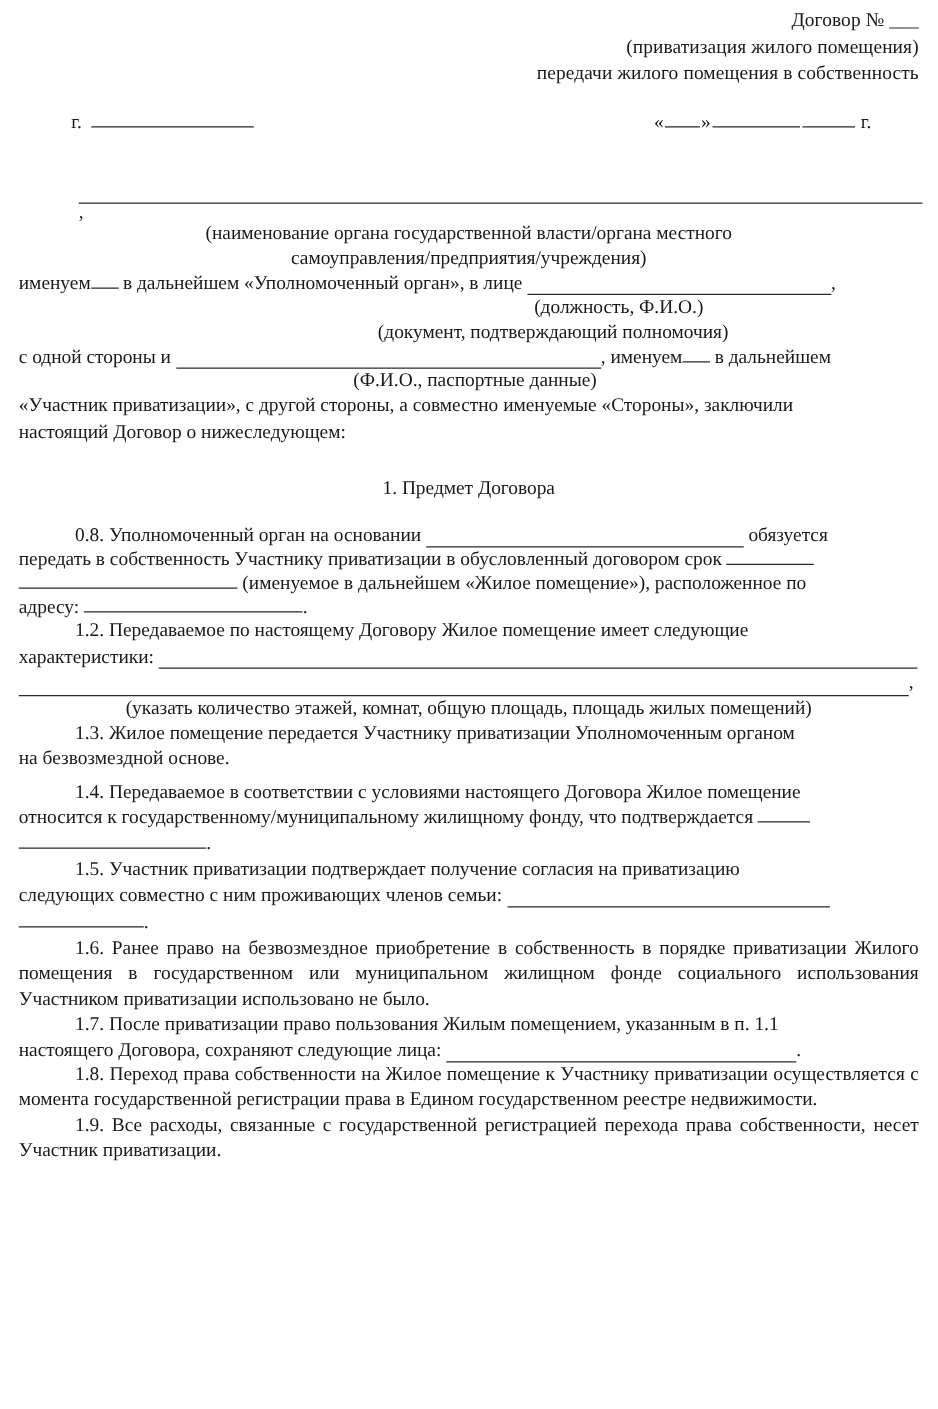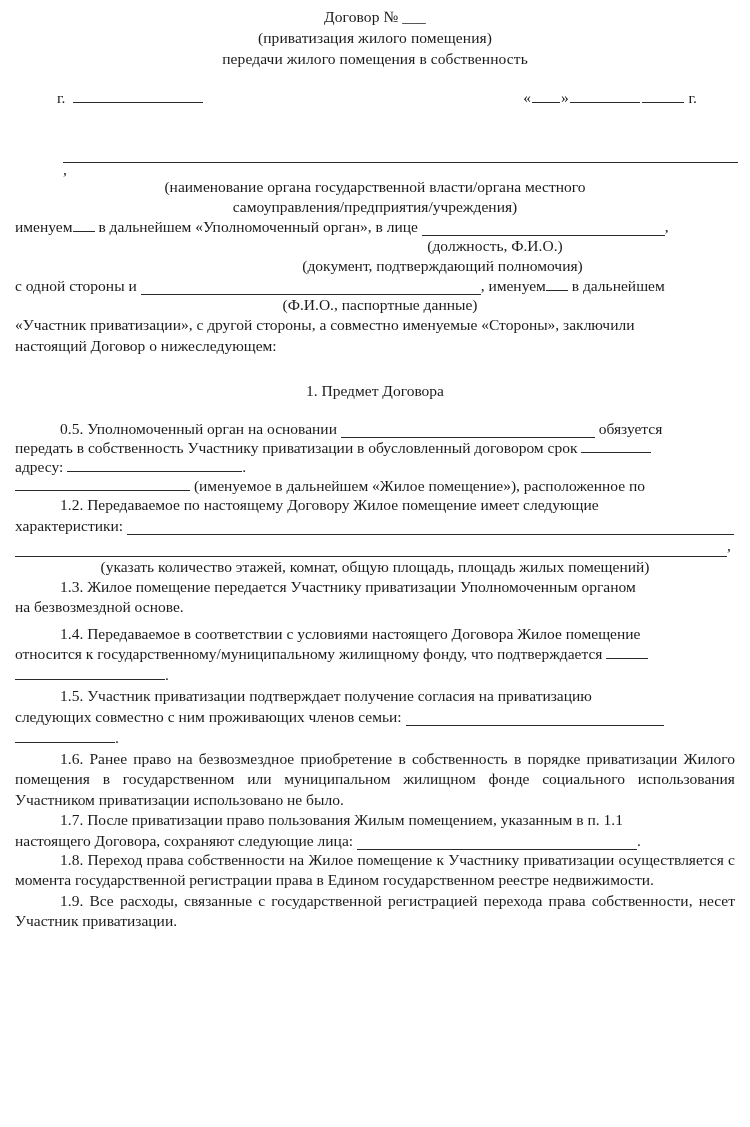--- a/index.html
+++ b/index.html
@@ -19,21 +19,21 @@
   .page {
     position: absolute;
     left: 0; top: 0;
     width: 750px;
     height: 1127px;
     box-sizing: border-box;
     padding: 6px 15px 0 15px;
   }
 
   
-  .title-block { text-align: center; margin: 0; }
+  .title-block { text-align: right; margin: 0; }
   .title-line {
     font-size: 15.5px;
     line-height: 21px;
     letter-spacing: 0.1px;
   }
   .blank { display: inline-block; border-bottom: 1px solid #2a2a2a; vertical-align: baseline; }
   .b-22 { width: 22px; }
   .b-28 { width: 28px; }
   .b-42 { width: 42px; }
   .b-70 { width: 70px; }
@@ -175,30 +175,30 @@
   <div class="para">«Участник приватизации», с другой стороны, а совместно именуемые «Стороны», заключили</div>
   <div class="para">настоящий Договор о нижеследующем:</div>
 
   <div class="spacer-24"></div>
 
   <div class="section-head">1. Предмет Договора</div>
 
   <div class="spacer-18"></div>
 
   <div class="fullline-row" style="text-indent:45px">
-    <span>0.5. Уполномоченный орган на основании </span><span class="line-underline-rest" style="width:254px"></span><span> обязуется</span>
+    <span>0.8. Уполномоченный орган на основании </span><span class="line-underline-rest" style="width:254px"></span><span> обязуется</span>
   </div>
   <div class="fullline-row">
     <span>передать в собственность Участнику приватизации в обусловленный договором срок </span><span class="blank b-70"></span>
   </div>
   <div class="fullline-row">
+    <span class="blank b-175"></span><span> (именуемое в дальнейшем «Жилое помещение»), расположенное по</span>
+  </div>
+  <div class="fullline-row">
     <span>адресу: </span><span class="blank b-175"></span><span>.</span>
-  </div>
-  <div class="fullline-row">
-    <span class="blank b-175"></span><span> (именуемое в дальнейшем «Жилое помещение»), расположенное по</span>
   </div>
 
   <div class="para indent">1.2. Передаваемое по настоящему Договору Жилое помещение имеет следующие</div>
   <div class="fullline-row">
     <span>характеристики: </span><span class="line-underline-rest" style="width:607px"></span>
   </div>
   <div class="fullline-row" style="line-height:22px">
     <span class="line-underline-rest" style="width:712px"></span><span>,</span>
   </div>
   <div class="caption">(указать количество этажей, комнат, общую площадь, площадь жилых помещений)</div>

